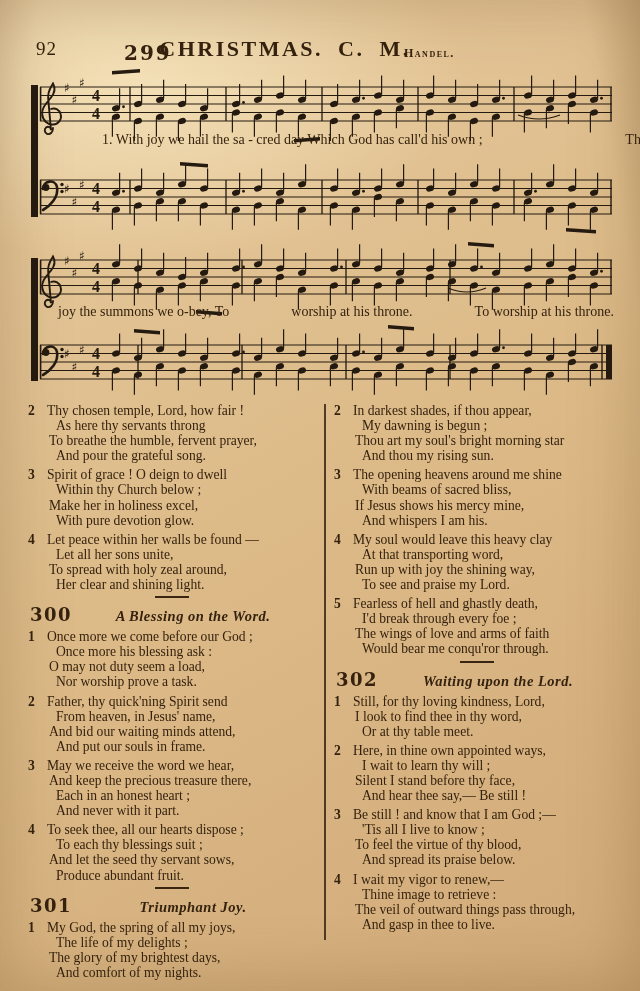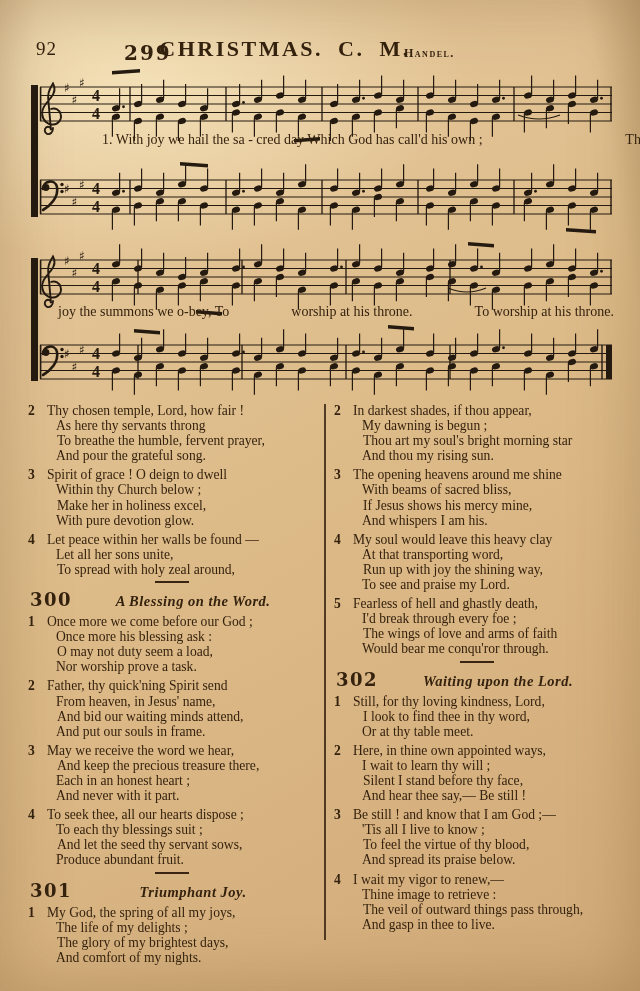--- a/index.html
+++ b/index.html
@@ -27,21 +27,21 @@
   #lyric-line-1{top:132px;margin-left:44px;}
   #lyric-line-2{top:304px;}
   
   .col{top:403px;font-size:13.6px;}
   #left-col{left:30px;width:284px;}
   #right-col{left:336px;width:282px;}
   .divider{left:324px;top:404px;width:2px;height:536px;background:#3a2512;opacity:.85;}
   .verse{position:relative;padding-left:17px;margin-bottom:4px;}
   .vnum{position:absolute;left:-2px;top:0;font-weight:bold;}
   .vline{line-height:15.1px;white-space:nowrap;}
-  .ind1{margin-left:10px;}
+  .ind1{margin-left:2px;}
   .ind2{margin-left:9px;}
   .heading{display:flex;align-items:baseline;margin:2px 0 4px 0;}
   .hnum{font-weight:bold;font-size:18px;letter-spacing:1.5px;font-family:"DejaVu Serif",serif;}
   .htitle{flex:1;text-align:center;font-style:italic;font-weight:bold;font-size:14.5px;letter-spacing:.5px;}
   .rule{width:34px;border-top:2px solid #3a2512;margin:4px auto 6px auto;height:0;}
 </style>
 </head>
 <body>
 
 <div class="abs pageno">92</div>
@@ -530,20 +530,21 @@
       <div class="vline ind0">Spirit of grace ! O deign to dwell</div>
       <div class="vline ind2">Within thy Church below ;</div>
       <div class="vline ind1">Make her in holiness excel,</div>
       <div class="vline ind2">With pure devotion glow.</div>
     </div>
     <div class="verse">
       <span class="vnum">4</span>
       <div class="vline ind0">Let peace within her walls be found —</div>
       <div class="vline ind2">Let all her sons unite,</div>
       <div class="vline ind1">To spread with holy zeal around,</div>
+      <div class="vline ind2">Her clear and shining light.</div>
     </div>
     <div class="rule"></div>
     <div class="heading">
       <span class="hnum">300</span>
       <span class="htitle">A Blessing on the Word.</span>
     </div>
     <div class="verse">
       <span class="vnum">1</span>
       <div class="vline ind0">Once more we come before our God ;</div>
       <div class="vline ind2">Once more his blessing ask :</div>

